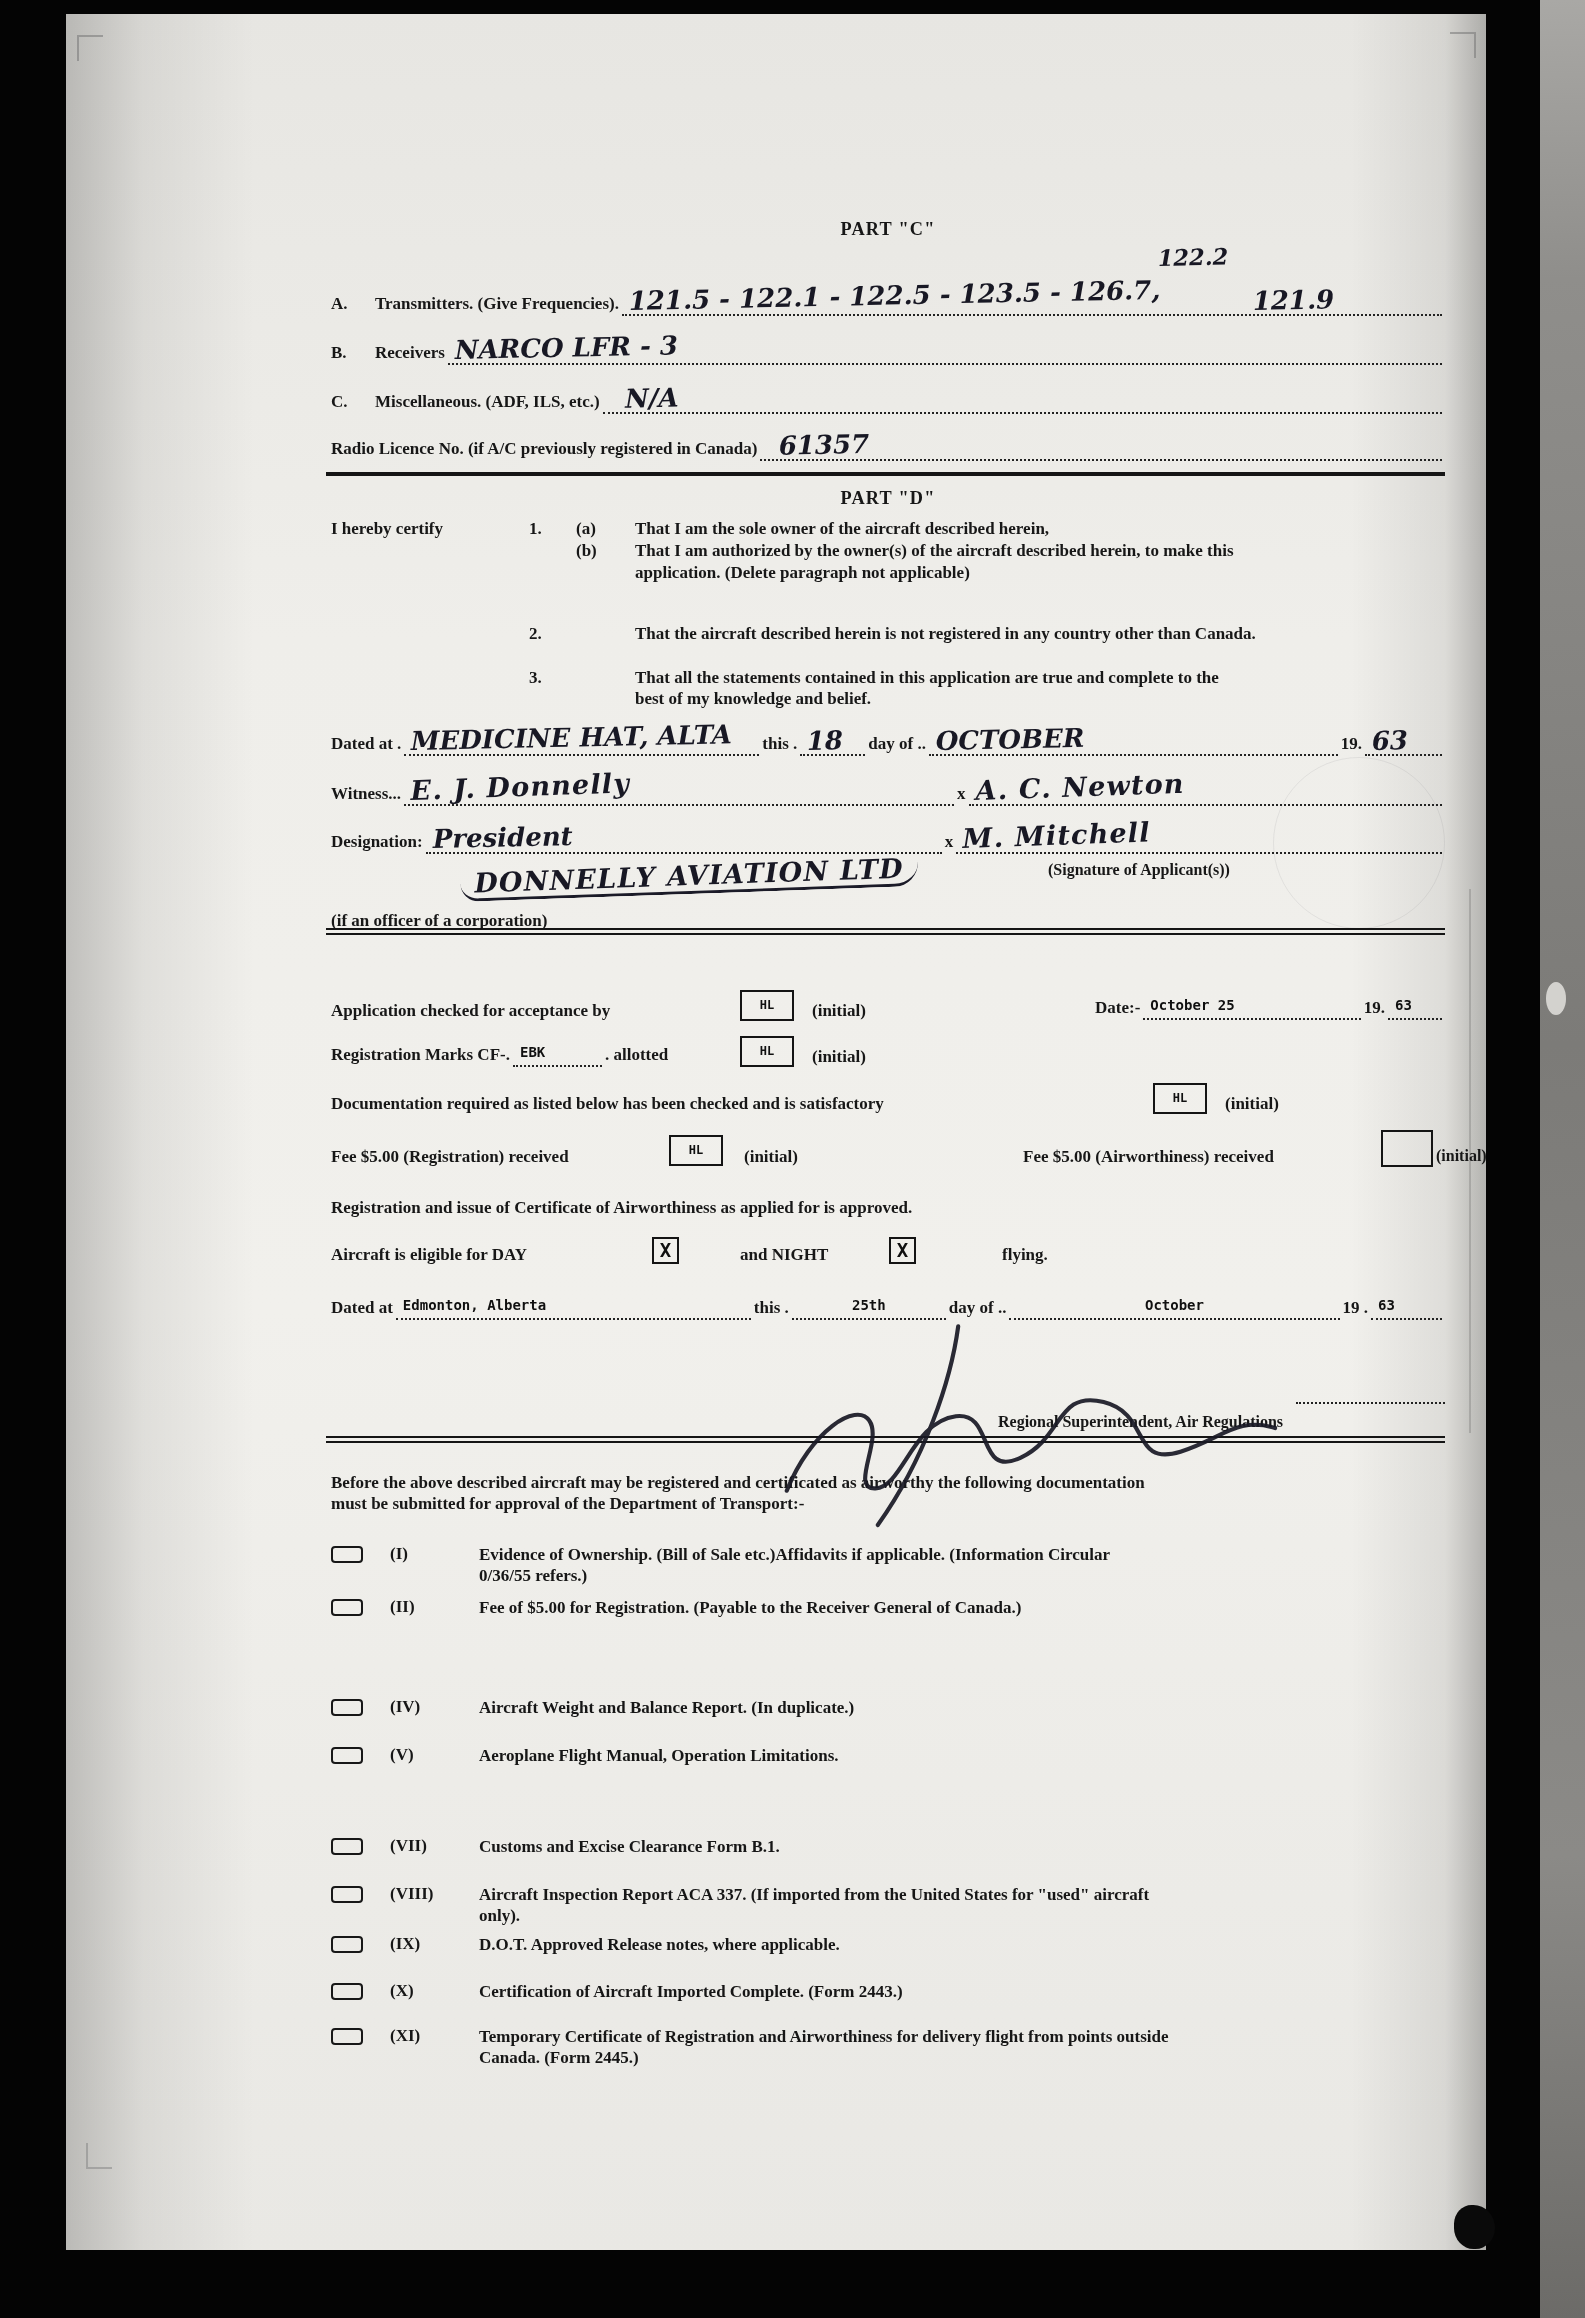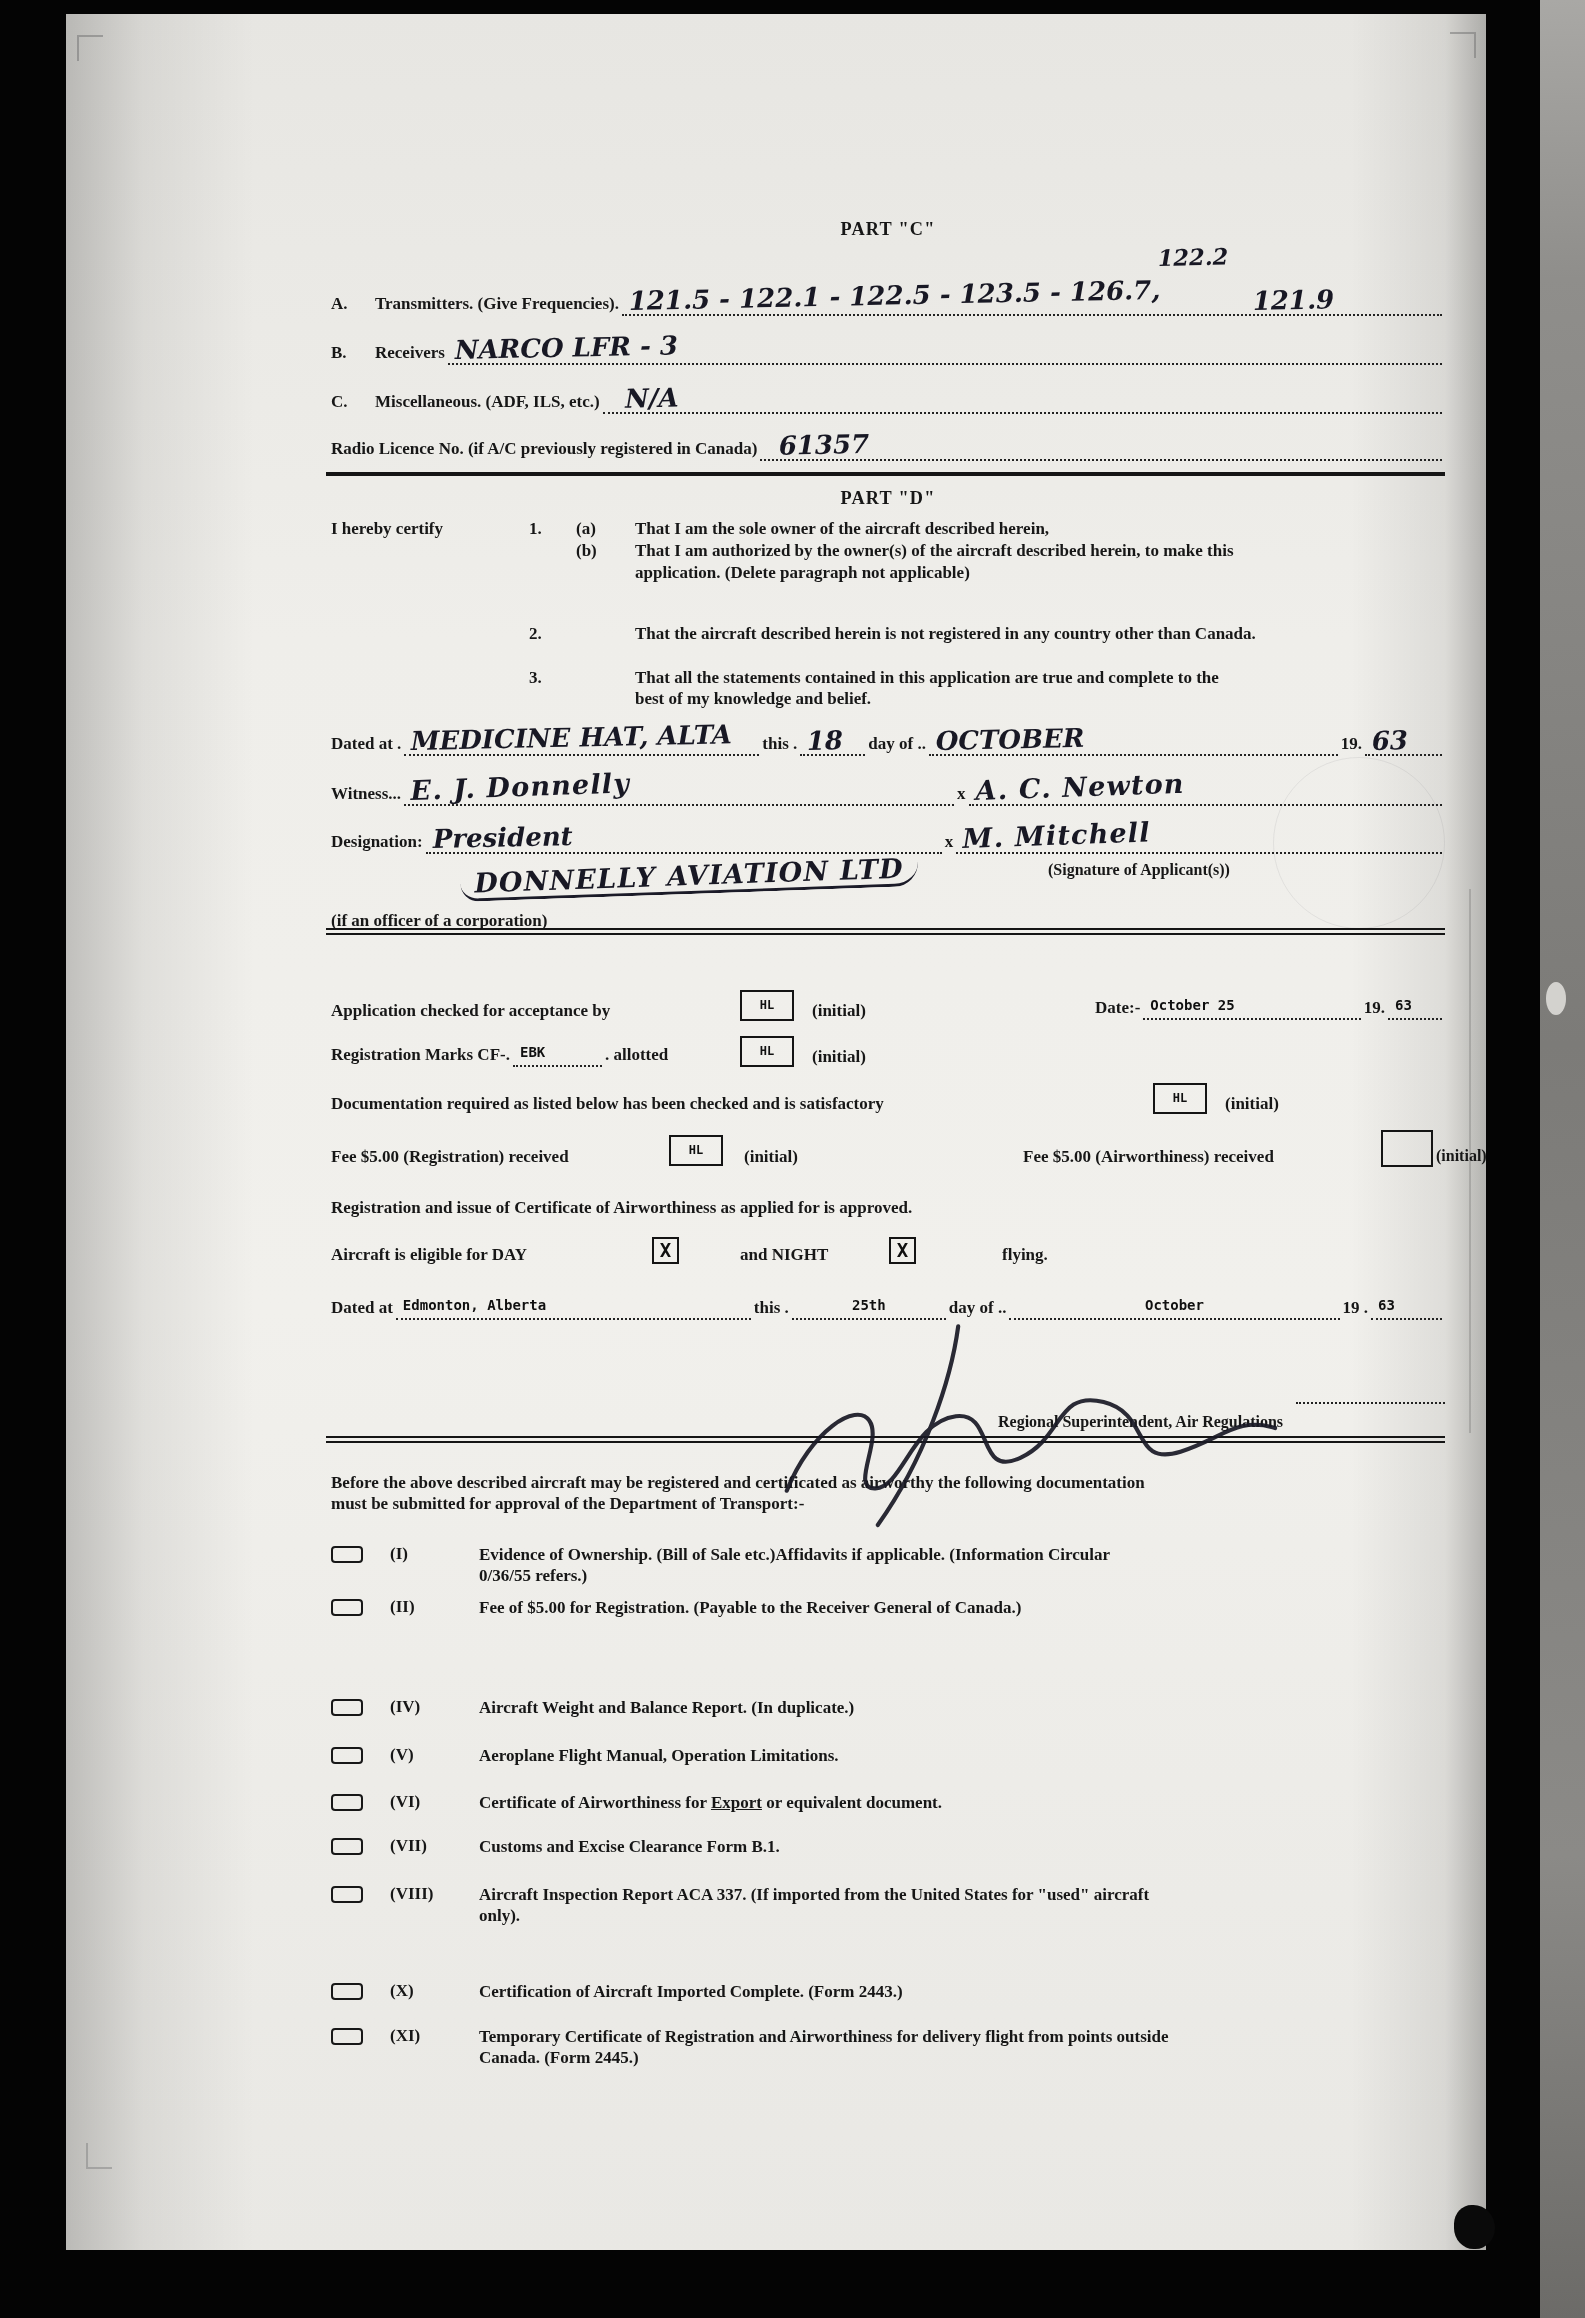--- a/index.html
+++ b/index.html
@@ -294,45 +294,45 @@
   </div>
 
   <div class="item" style="top:1731px;">
     <span class="cb"></span>
     <span class="num">(V)</span>
     <span class="itext">
       <span class="l">Aeroplane Flight Manual, Operation Limitations.</span>
     </span>
   </div>
 
-  <div class="item" style="top:1778px;">
-    <span class="cb"></span>
-    <span class="num">(VI)</span>
-    <span class="itext">
-      <span class="l"><span>Certificate of Airworthiness for </span><span class="u">Export</span><span> or equivalent document.</span></span>
-    </span>
-  </div>
 
   <div class="item" style="top:1822px;">
     <span class="cb"></span>
     <span class="num">(VII)</span>
     <span class="itext">
       <span class="l">Customs and Excise Clearance Form B.1.</span>
     </span>
   </div>
 
   <div class="item" style="top:1870px;">
     <span class="cb"></span>
     <span class="num">(VIII)</span>
     <span class="itext">
       <span class="l">Aircraft Inspection Report ACA 337. (If imported from the United States for "used" aircraft</span>
       <span class="l">only).</span>
     </span>
   </div>
 
+  <div class="item" style="top:1920px;">
+    <span class="cb"></span>
+    <span class="num">(IX)</span>
+    <span class="itext">
+      <span class="l">D.O.T. Approved Release notes, where applicable.</span>
+    </span>
+  </div>
 
   <div class="item" style="top:1967px;">
     <span class="cb"></span>
     <span class="num">(X)</span>
     <span class="itext">
       <span class="l">Certification of Aircraft Imported Complete. (Form 2443.)</span>
     </span>
   </div>
 
   <div class="item" style="top:2012px;">

